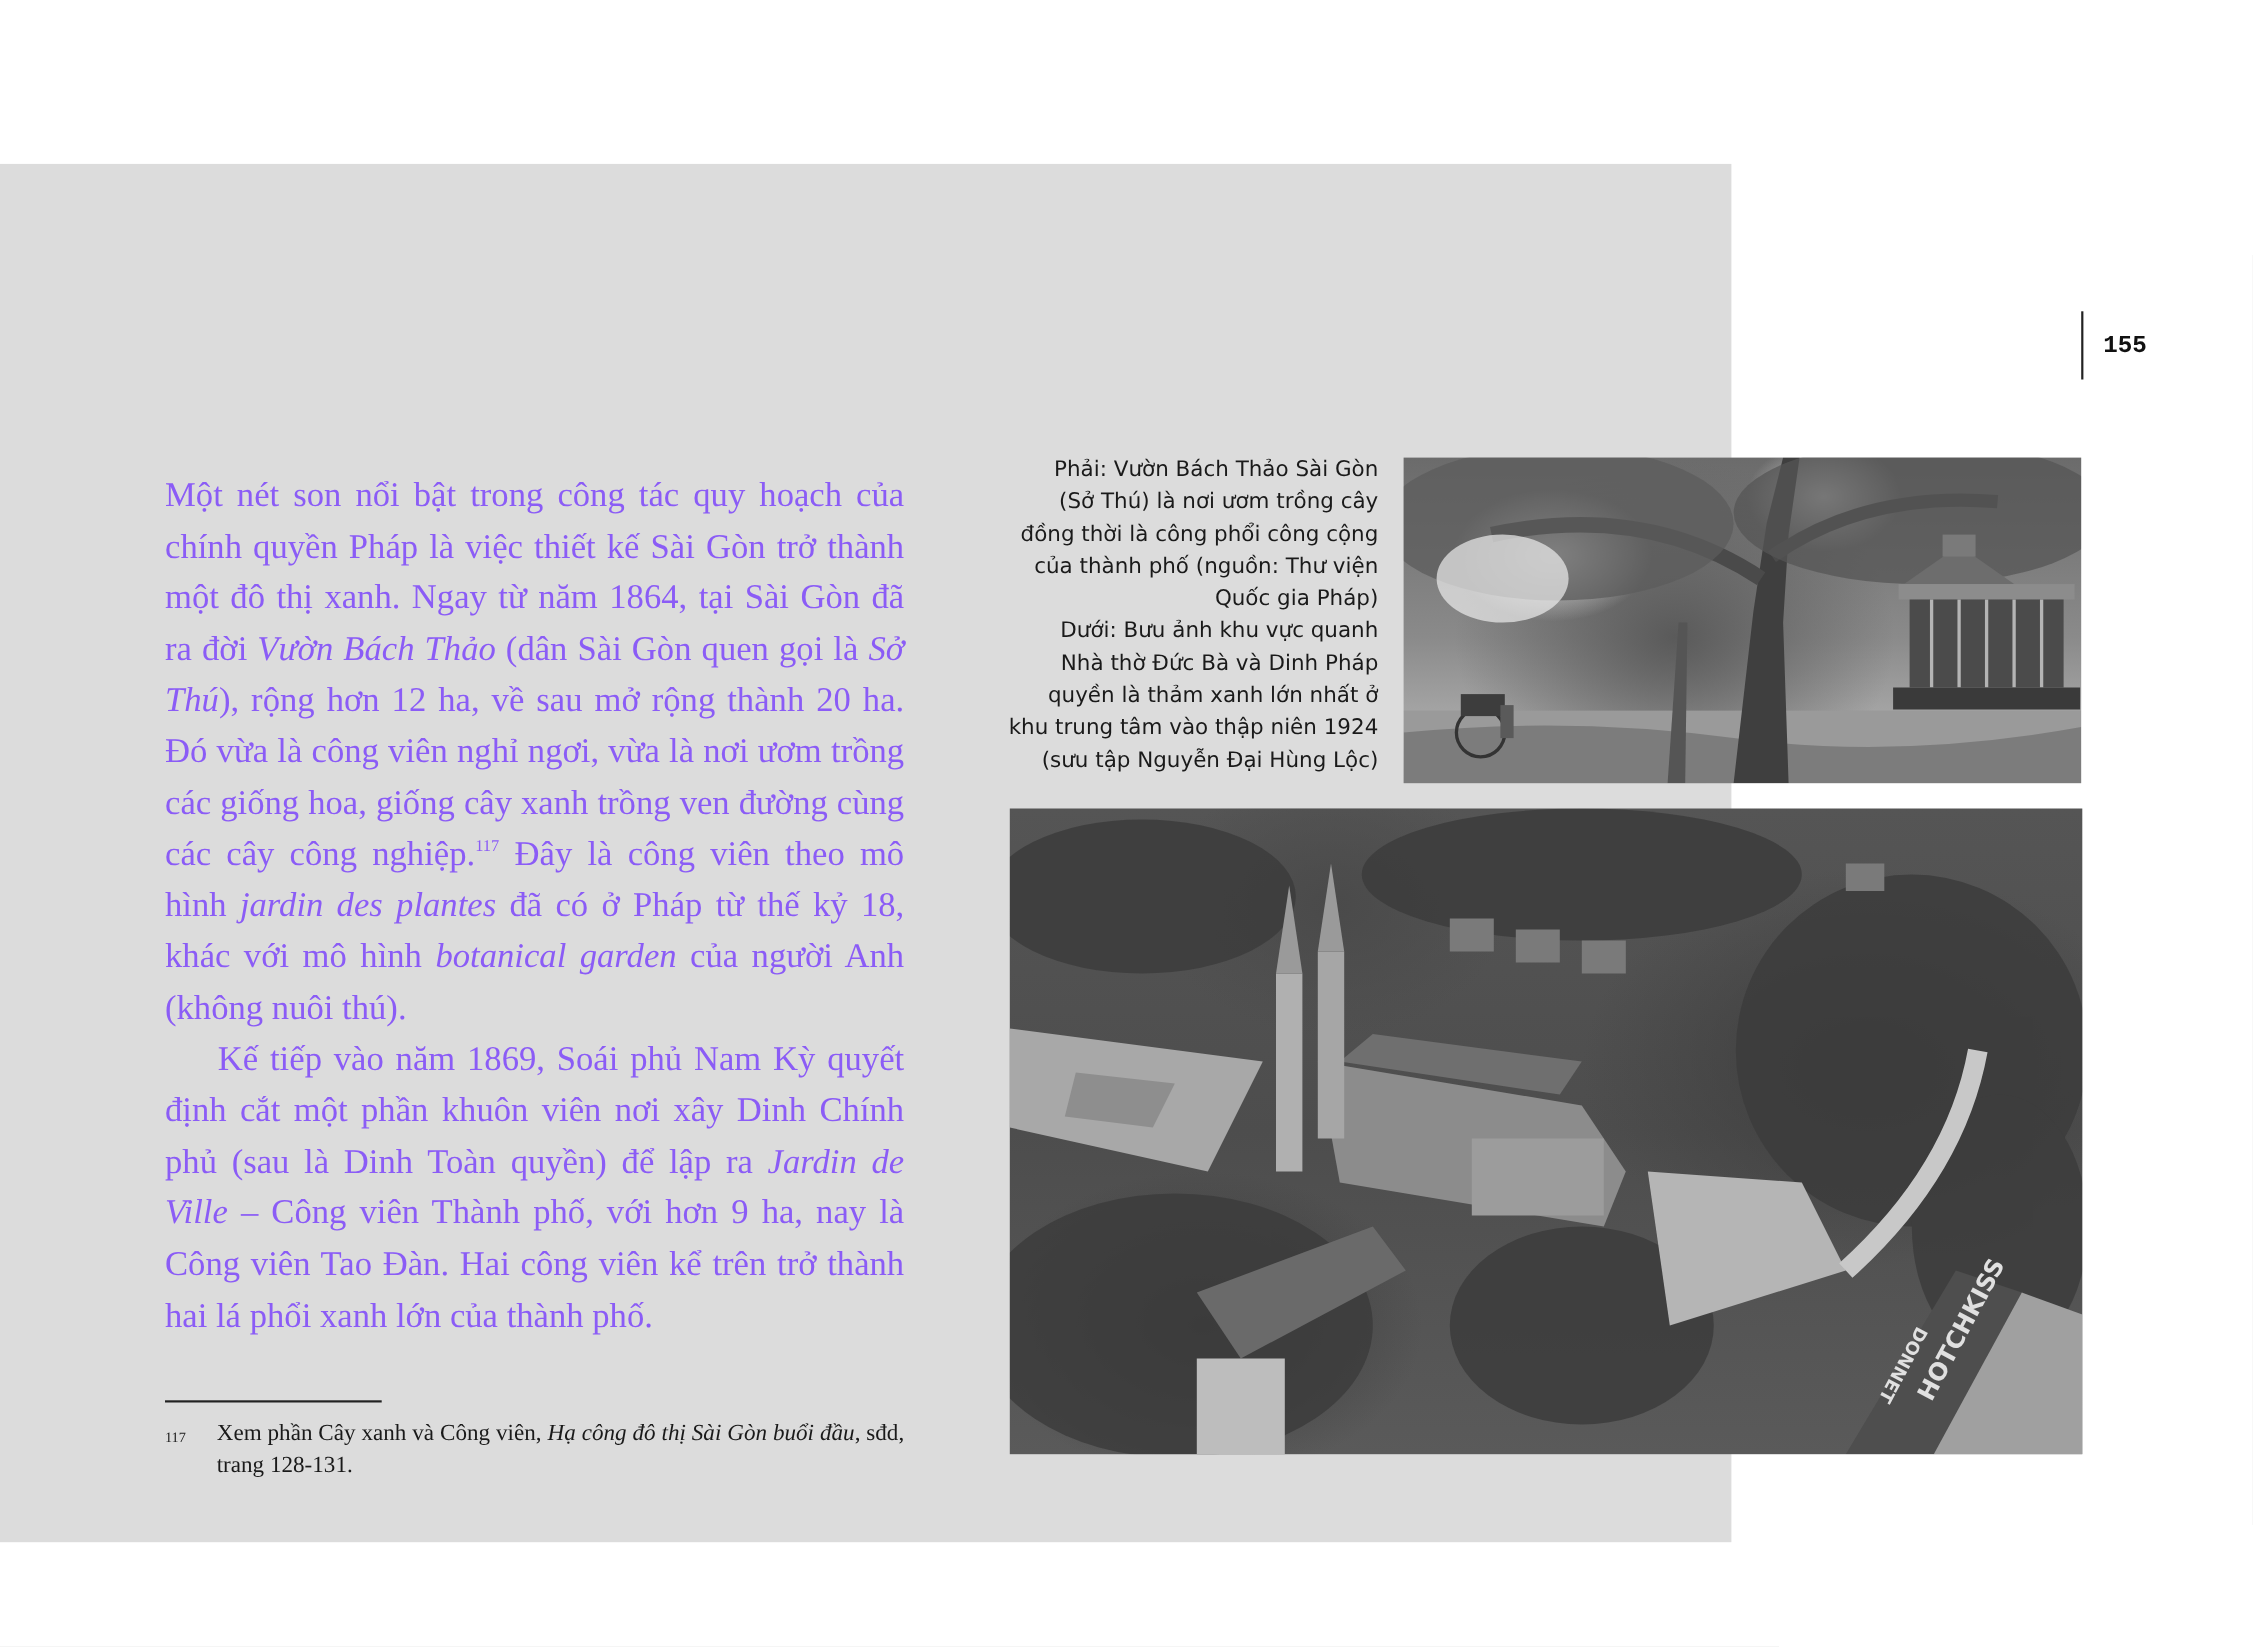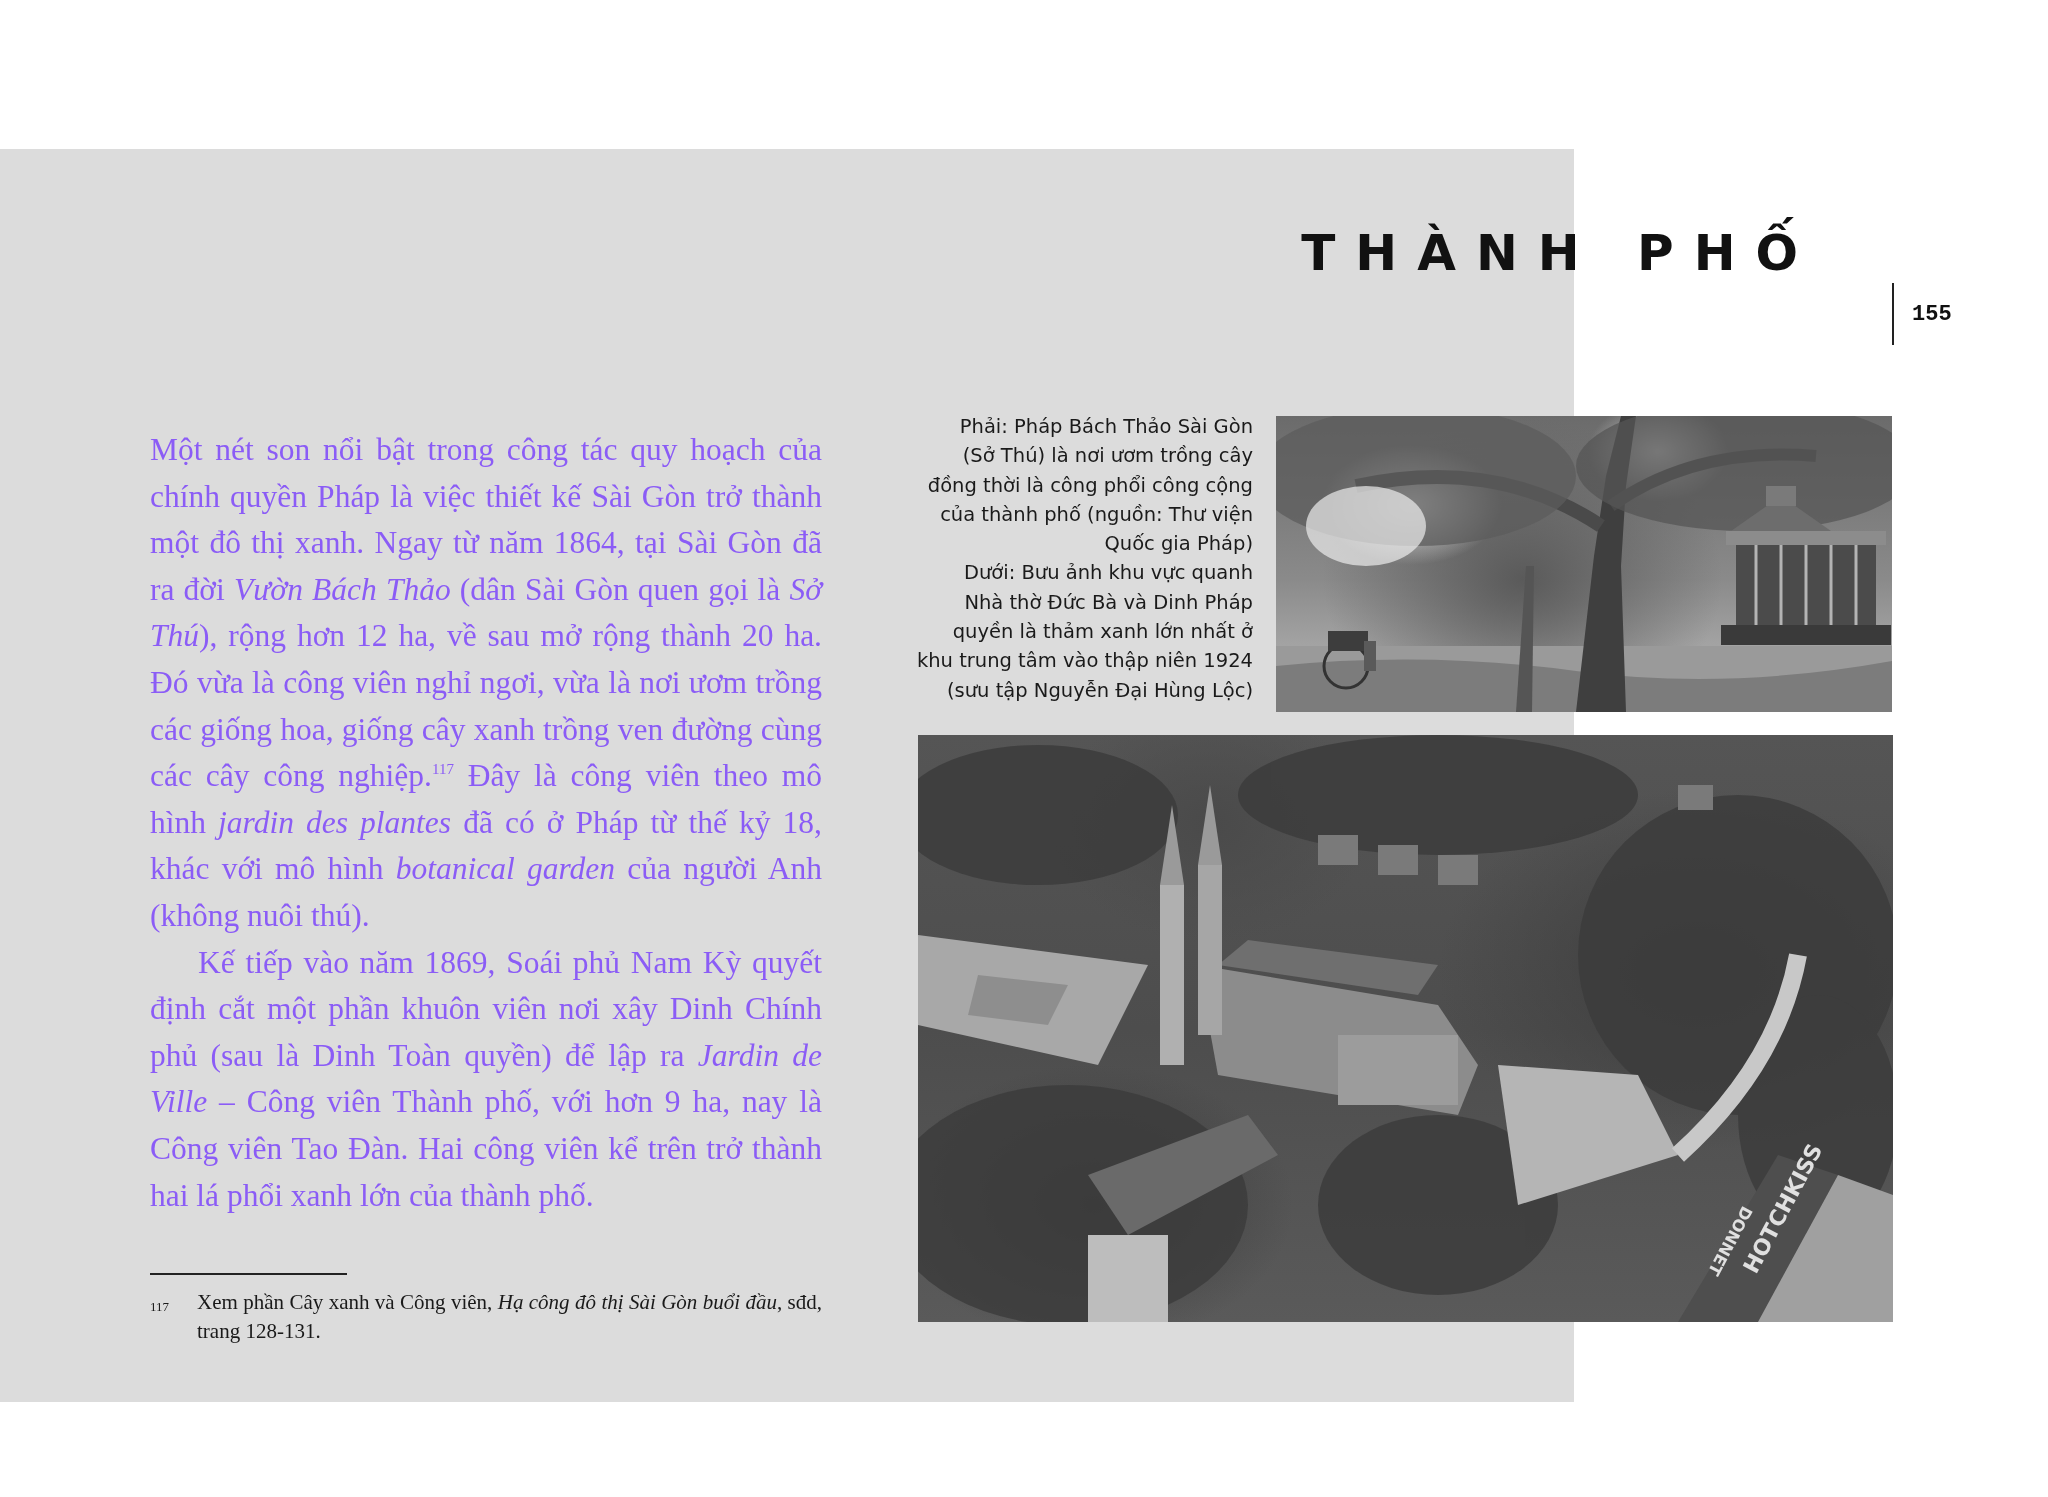--- a/index.html
+++ b/index.html
@@ -78,39 +78,38 @@
         linear-gradient(180deg, #555 0%, #4d4d4d 50%, #5a5a5a 100%);
     }
     .photo svg { position: absolute; left: 0; top: 0; }
   </style>
 </head>
 <body>
 
 <div class="gray-panel"></div>
 
 <div class="chapter-title">
-  <span class="line">THÀNH PHỐ</span>
 </div>
 
 <div class="page-rule"></div>
 <div class="page-number">155</div>
 
 <div class="body-text">
   <p><span>Một nét son nổi bật trong công tác quy hoạch của chính quyền Pháp là việc thiết kế Sài Gòn trở thành một đô thị xanh. Ngay từ năm 1864, tại Sài Gòn đã ra đời </span><em>Vườn Bách Thảo</em><span> (dân Sài Gòn quen gọi là </span><em>Sở Thú</em><span>), rộng hơn 12 ha, về sau mở rộng thành 20 ha. Đó vừa là công viên nghỉ ngơi, vừa là nơi ươm trồng các giống hoa, giống cây xanh trồng ven đường cùng các cây công nghiệp.</span><sup>117</sup><span> Đây là công viên theo mô hình </span><em>jardin des plantes</em><span> đã có ở Pháp từ thế kỷ 18, khác với mô hình </span><em>botanical garden</em><span> của người Anh (không nuôi thú).</span></p>
   <p class="indent"><span>Kế tiếp vào năm 1869, Soái phủ Nam Kỳ quyết định cắt một phần khuôn viên nơi xây Dinh Chính phủ (sau là Dinh Toàn quyền) để lập ra </span><em>Jardin de Ville</em><span> – Công viên Thành phố, với hơn 9 ha, nay là Công viên Tao Đàn. Hai công viên kể trên trở thành hai lá phổi xanh lớn của thành phố.</span></p>
 </div>
 
 <div class="footnote-rule"></div>
 <div class="footnote">
   <span class="fn-num">117</span>
   <span class="fn-text"><span>Xem phần Cây xanh và Công viên, </span><em>Hạ công đô thị Sài Gòn buổi đầu</em><span>, sđd, trang 128-131.</span></span>
 </div>
 
 <div class="caption">
-  <span class="cap-line">Phải: Pháp Bách Thảo Sài Gòn</span>
+  <span class="cap-line">Phải: Vườn Bách Thảo Sài Gòn</span>
   <span class="cap-line">(Sở Thú) là nơi ươm trồng cây</span>
   <span class="cap-line">đồng thời là công phổi công cộng</span>
   <span class="cap-line">của thành phố (nguồn: Thư viện</span>
   <span class="cap-line">Quốc gia Pháp)</span>
   <span class="cap-line">Dưới: Bưu ảnh khu vực quanh</span>
   <span class="cap-line">Nhà thờ Đức Bà và Dinh Pháp</span>
   <span class="cap-line">quyền là thảm xanh lớn nhất ở</span>
   <span class="cap-line">khu trung tâm vào thập niên 1924</span>
   <span class="cap-line">(sưu tập Nguyễn Đại Hùng Lộc)</span>
 </div>

